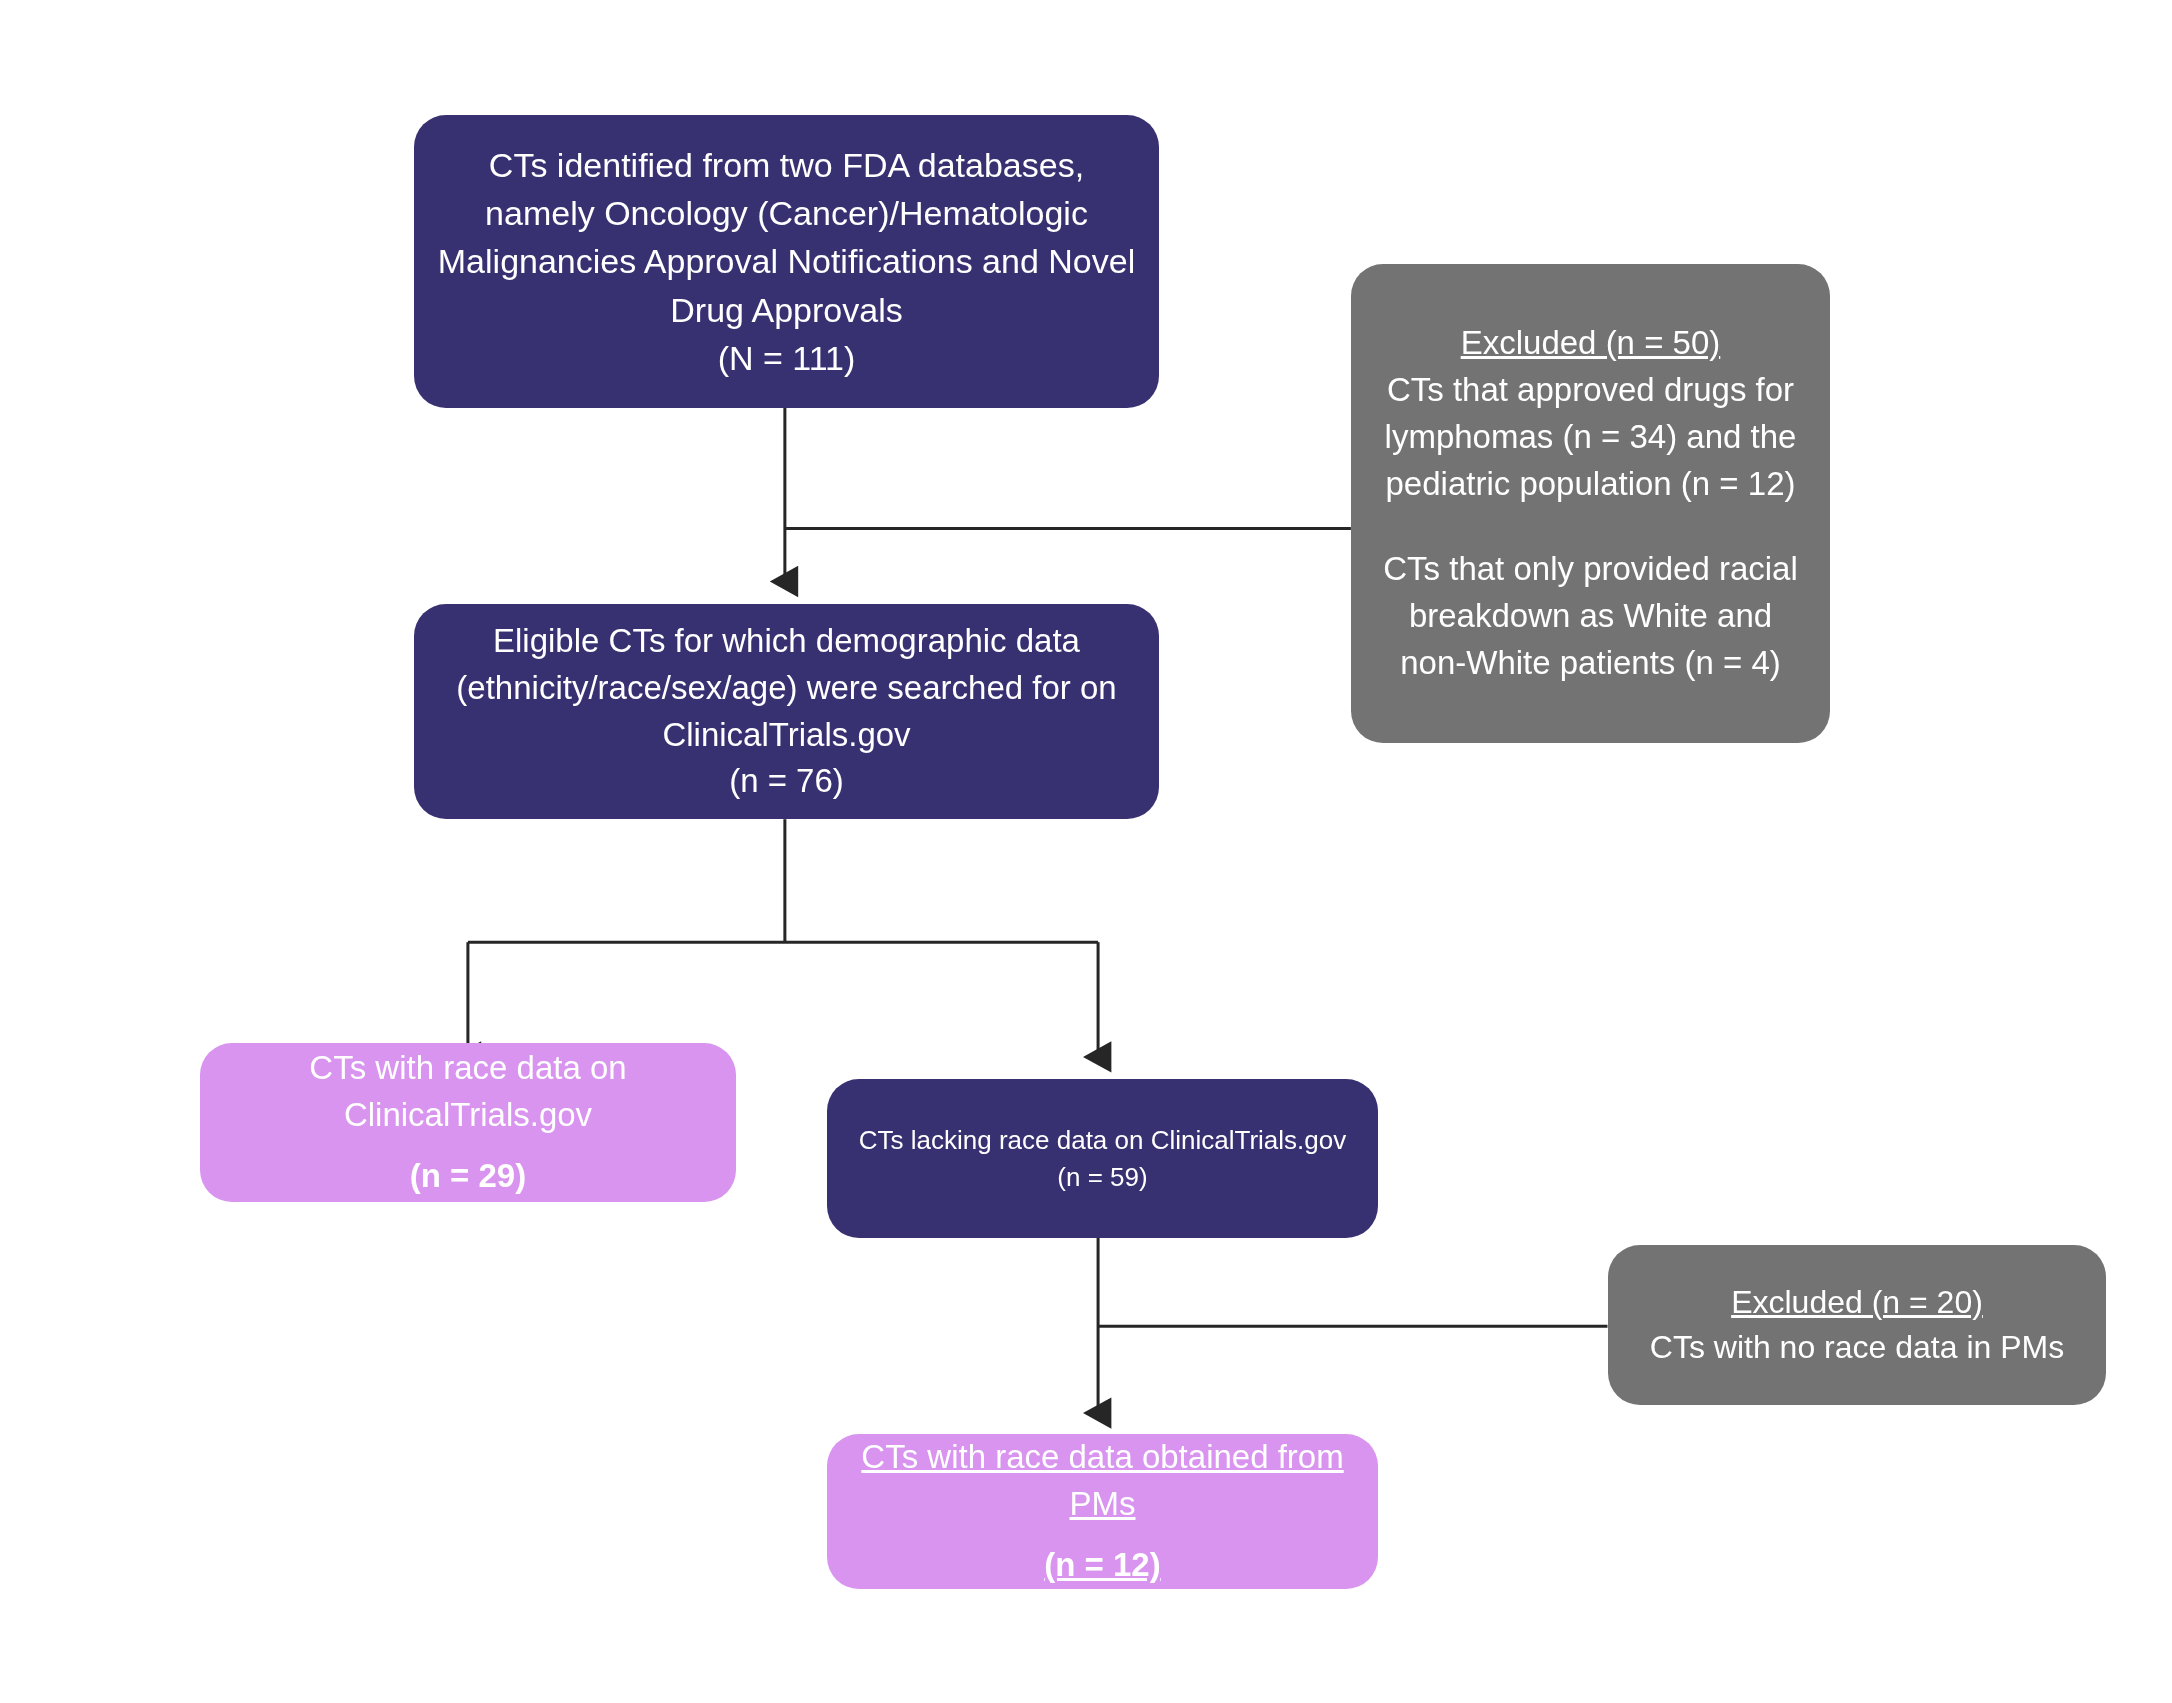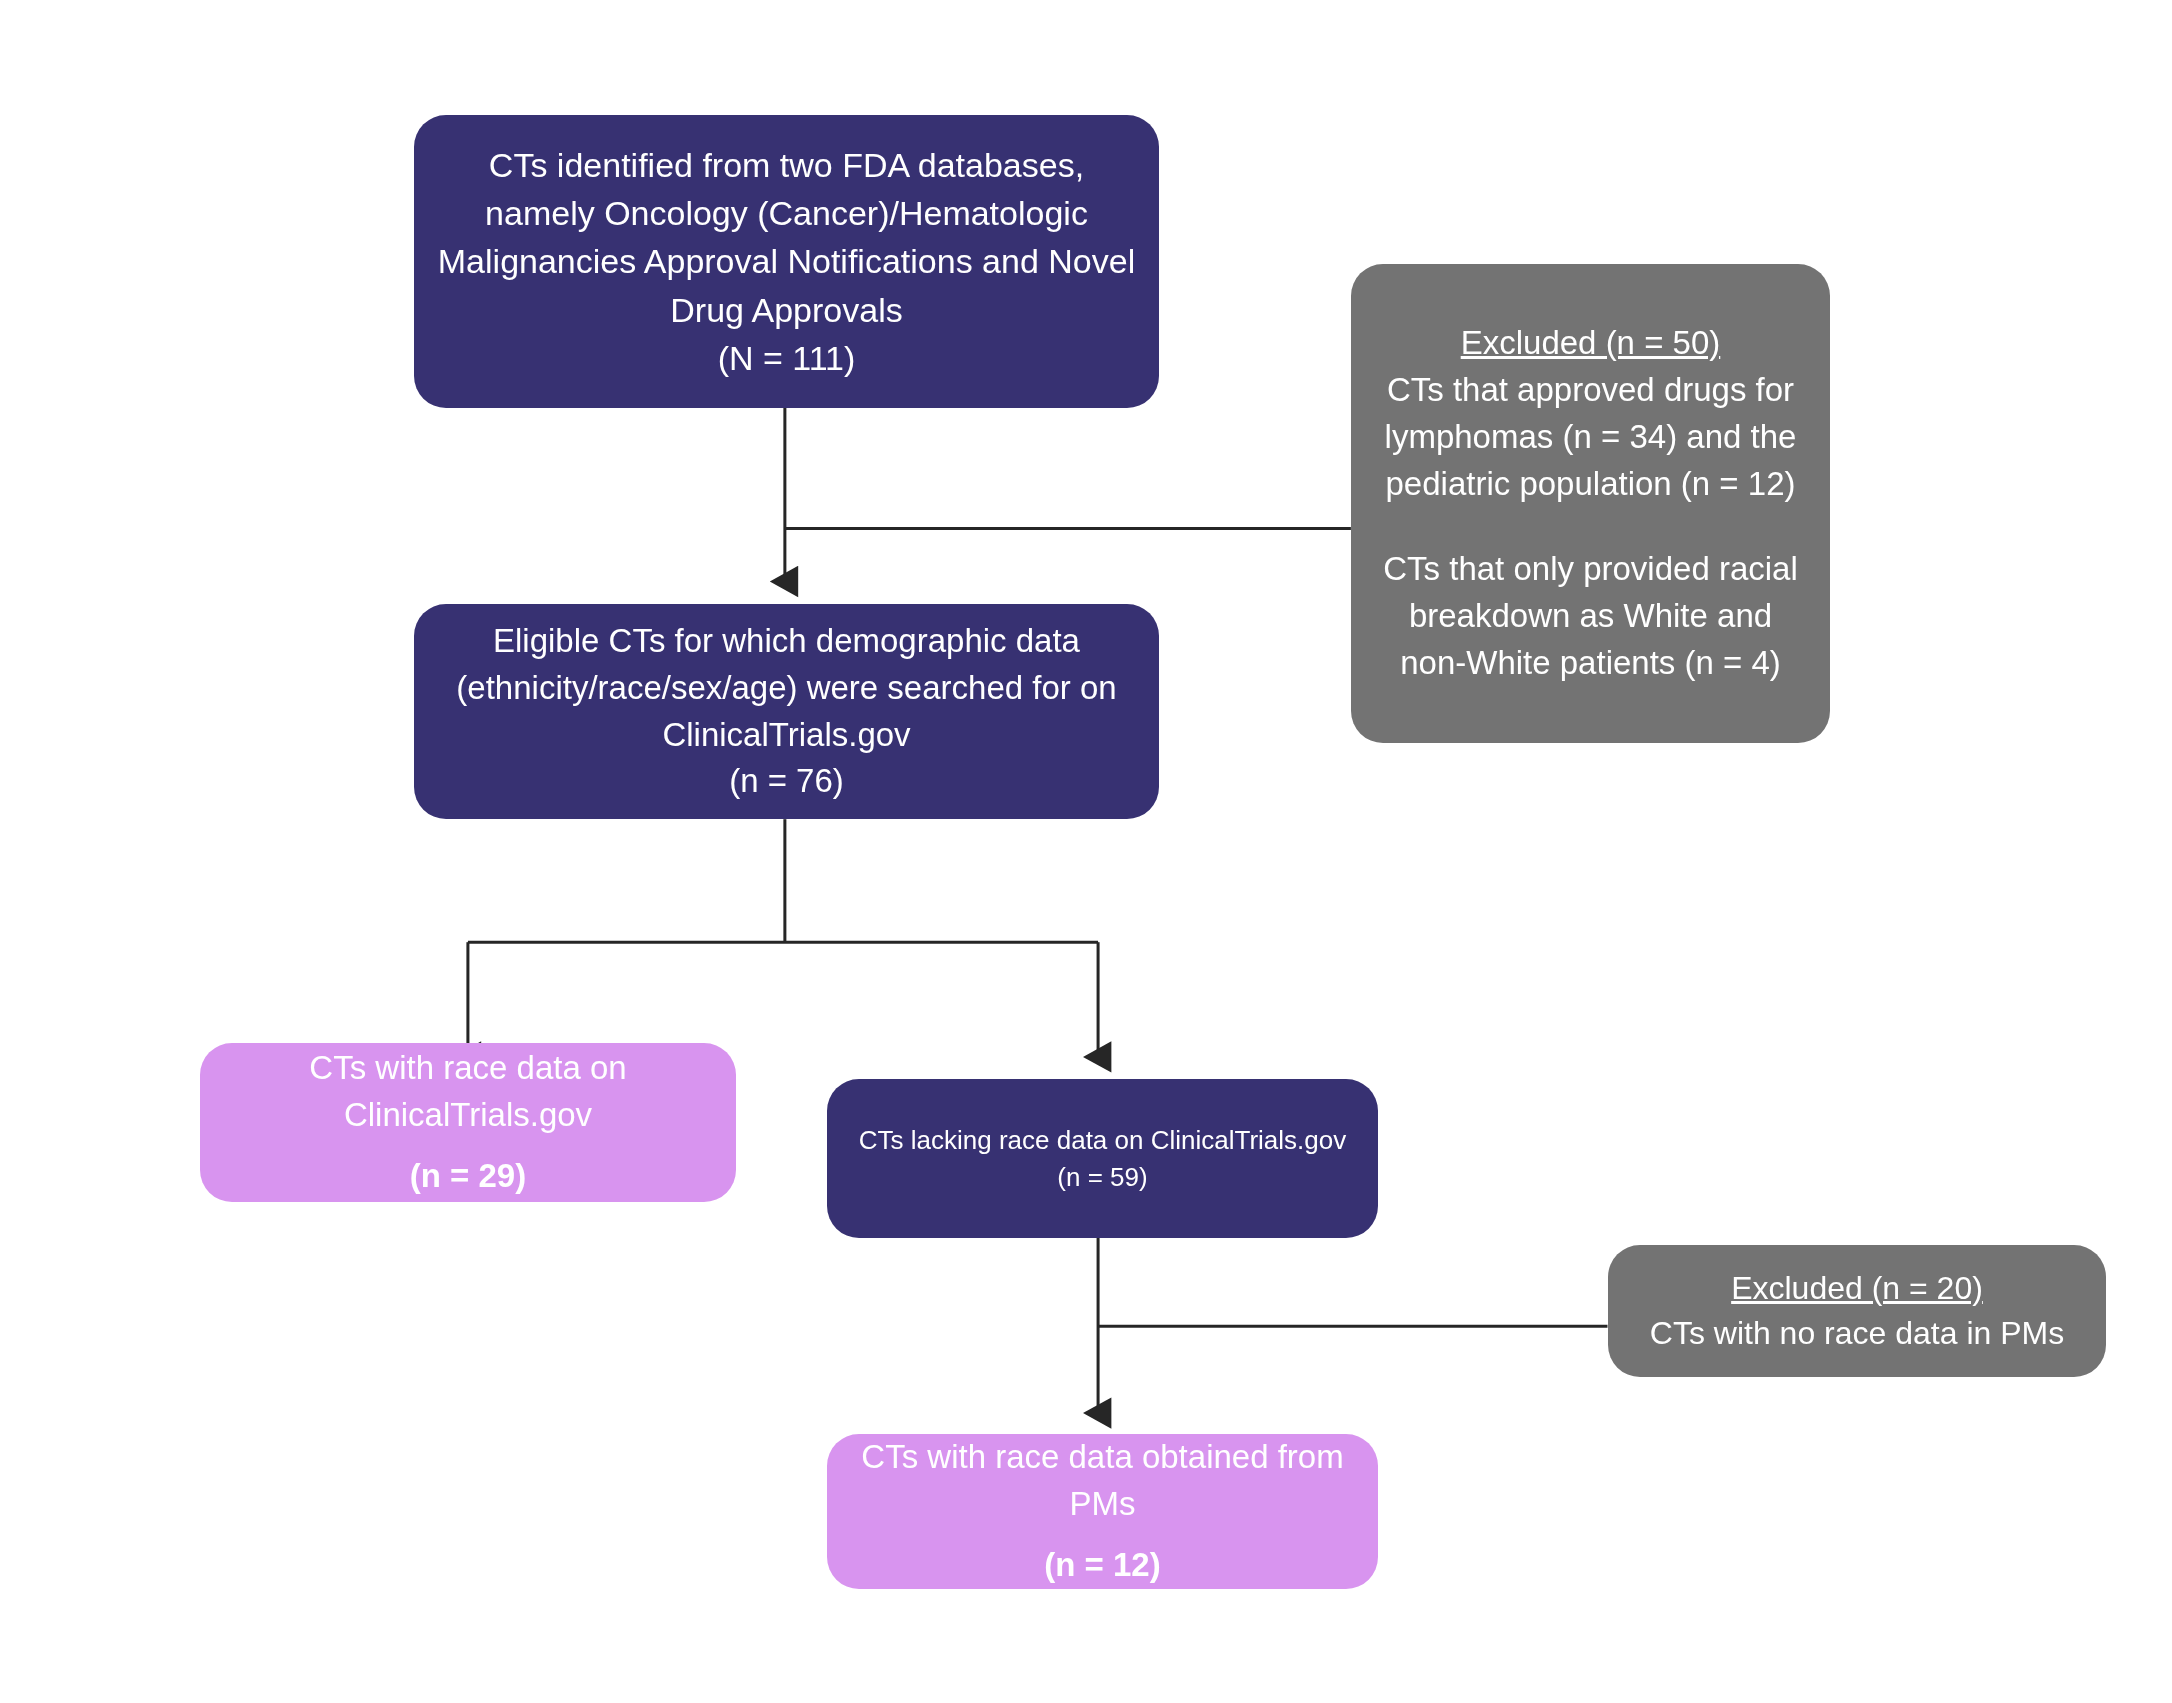--- a/index.html
+++ b/index.html
@@ -106,30 +106,30 @@
   </div>
 
   <div class="purple" style="position:absolute; left:827px; top:1079px; width:551px; height:159px;
               display:flex; flex-direction:column; align-items:center;
               justify-content:center; color:#fff; font-size:26px; line-height:1.42;
               padding:6px 18px; box-sizing:border-box; text-align:center;">
     <span>CTs lacking race data on ClinicalTrials.gov</span>
     <span>(n = 59)</span>
   </div>
 
-  <div class="grey" style="position:absolute; left:1608px; top:1245px; width:498px; height:132px;
+  <div class="grey" style="position:absolute; left:1608px; top:1245px; width:498px; height:160px;
               display:flex; flex-direction:column; align-items:center;
               justify-content:center; color:#fff; font-size:32px; line-height:1.42;
               padding:6px 18px; box-sizing:border-box; text-align:center;">
     <span class="underline-head">Excluded (n = 20)</span>
     <span>CTs with no race data in PMs</span>
   </div>
 
   <div class="pink" style="position:absolute; left:827px; top:1434px; width:551px; height:155px;
               display:flex; flex-direction:column; align-items:center;
               justify-content:center; color:#fff; font-size:33px; line-height:1.42;
-              padding:6px 18px; box-sizing:border-box; text-align:center;">
+              padding:6px 18px; box-sizing:border-box; text-align:center;text-decoration:underline;">
     <span>CTs with race data obtained from PMs</span>
     <span class="bold-tail">(n = 12)</span>
   </div>
 
 </div>
 
 
 </body></html>

